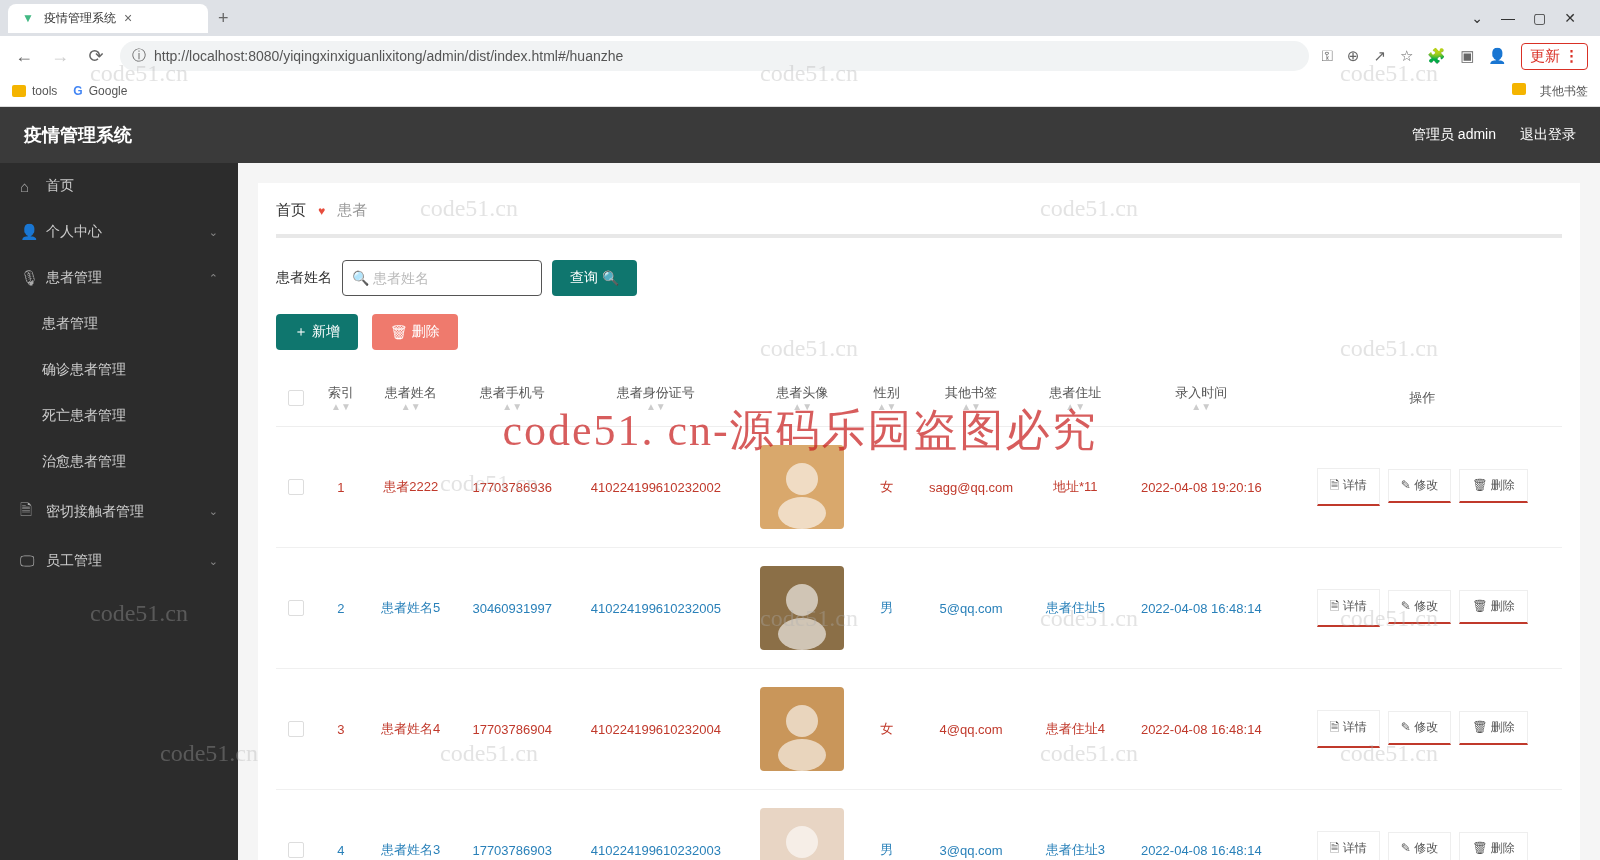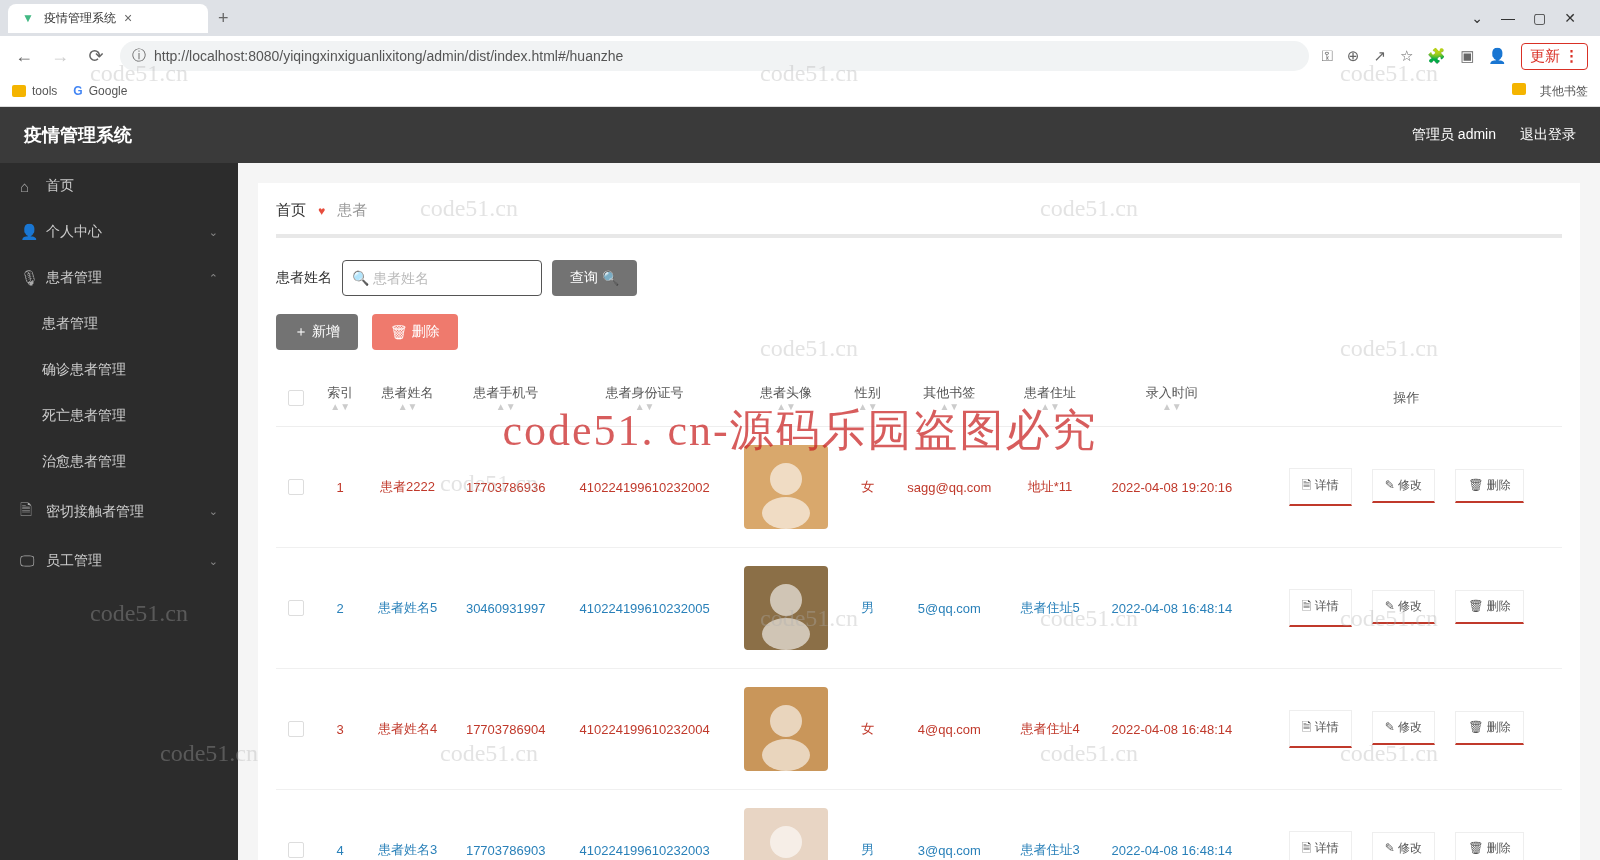--- a/index.html
+++ b/index.html
@@ -39,32 +39,32 @@
 .bc-home{cursor:pointer;color:#333}
 .bc-sep{color:#e74c3c;font-size:12px}
 .bc-current{color:#999}
 .search-row{display:flex;align-items:center;gap:10px;margin:22px 0 18px}
 .search-label{font-size:14px;color:#333}
 .search-input-wrap{position:relative}
 .search-input{width:200px;height:36px;border:1px solid #555;border-radius:4px;padding:0 10px 0 30px;font-size:14px}
 .search-input::placeholder{color:#bbb}
 .search-icon-left{position:absolute;left:10px;top:50%;transform:translateY(-50%);color:#bbb;font-size:14px}
 .btn{height:36px;padding:0 18px;border:none;border-radius:4px;cursor:pointer;font-size:14px;display:inline-flex;align-items:center;gap:4px}
-.btn-red{background:#737373;color:#fff}
+.btn-red{background:#0f766e;color:#fff}
 .btn-red-o{background:#ef7a6d;color:#fff}
 .action-row{display:flex;gap:14px;margin-bottom:20px}
 .data-table{width:100%;border-collapse:collapse}
 .data-table th{padding:14px 8px;text-align:center;font-size:13px;font-weight:500;color:#555;border-bottom:1px solid #eee;background:#fff}
 .data-table td{padding:18px 8px;text-align:center;font-size:13px;border-bottom:1px solid #f0f0f0;vertical-align:middle}
 .sort{color:#ccc;font-size:10px;display:block;line-height:1}
 .chk{width:16px;height:16px;border:1px solid #ddd;border-radius:2px;margin:0 auto;cursor:pointer}
 .avatar{width:84px;height:84px;border-radius:4px;display:block;margin:0 auto;object-fit:cover}
 .link-red{color:#c0392b}
 .link-blue{color:#2980b9}
-.row-btn{display:inline-block;border:1px solid #eee;border-bottom:2px solid #c0392b;background:#fff;padding:7px 12px;font-size:12px;color:#555;cursor:pointer;margin:0 10px}
+.row-btn{display:inline-block;border:1px solid #eee;border-bottom:2px solid #c0392b;background:#fff;padding:7px 12px;font-size:12px;color:#555;cursor:pointer;margin:0 4px}
 .watermark{position:fixed;color:rgba(176,176,176,0.35);font-size:24px;pointer-events:none;z-index:0;font-family:Liberation Serif, serif}
 .big-wm{position:fixed;left:50%;top:50%;transform:translate(-50%,-50%);color:rgba(200,30,30,0.72);font-size:44px;font-weight:500;pointer-events:none;z-index:5;letter-spacing:2px;white-space:nowrap;font-family:Liberation Serif, serif}
 </style>
 </head>
 <body>
 
 <div class="browser-chrome">
   <div class="tab-bar">
     <div class="tab">
       <span class="tab-favicon">▼</span>

